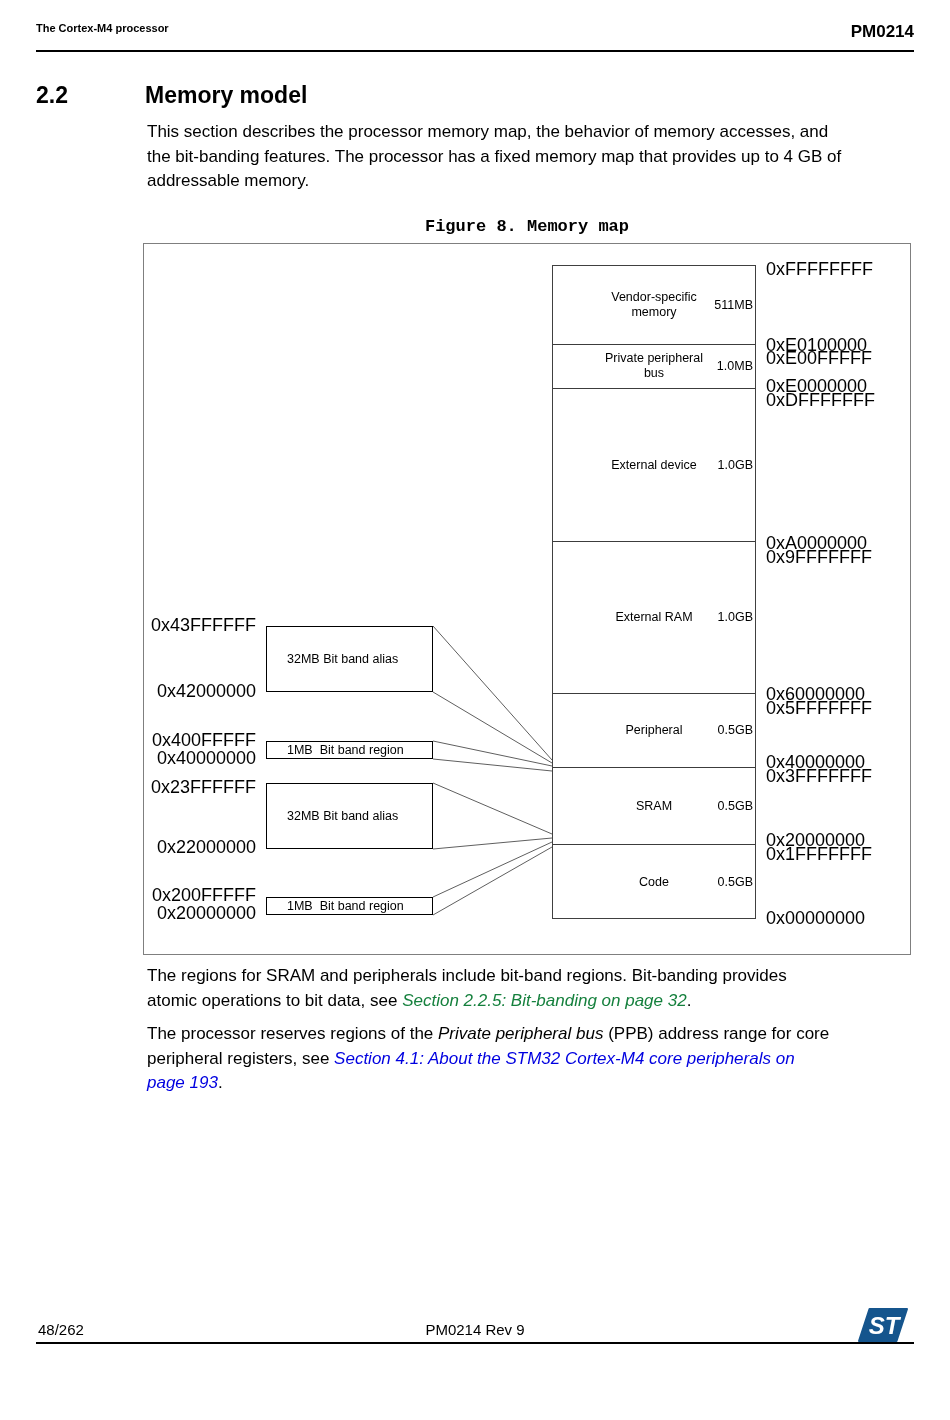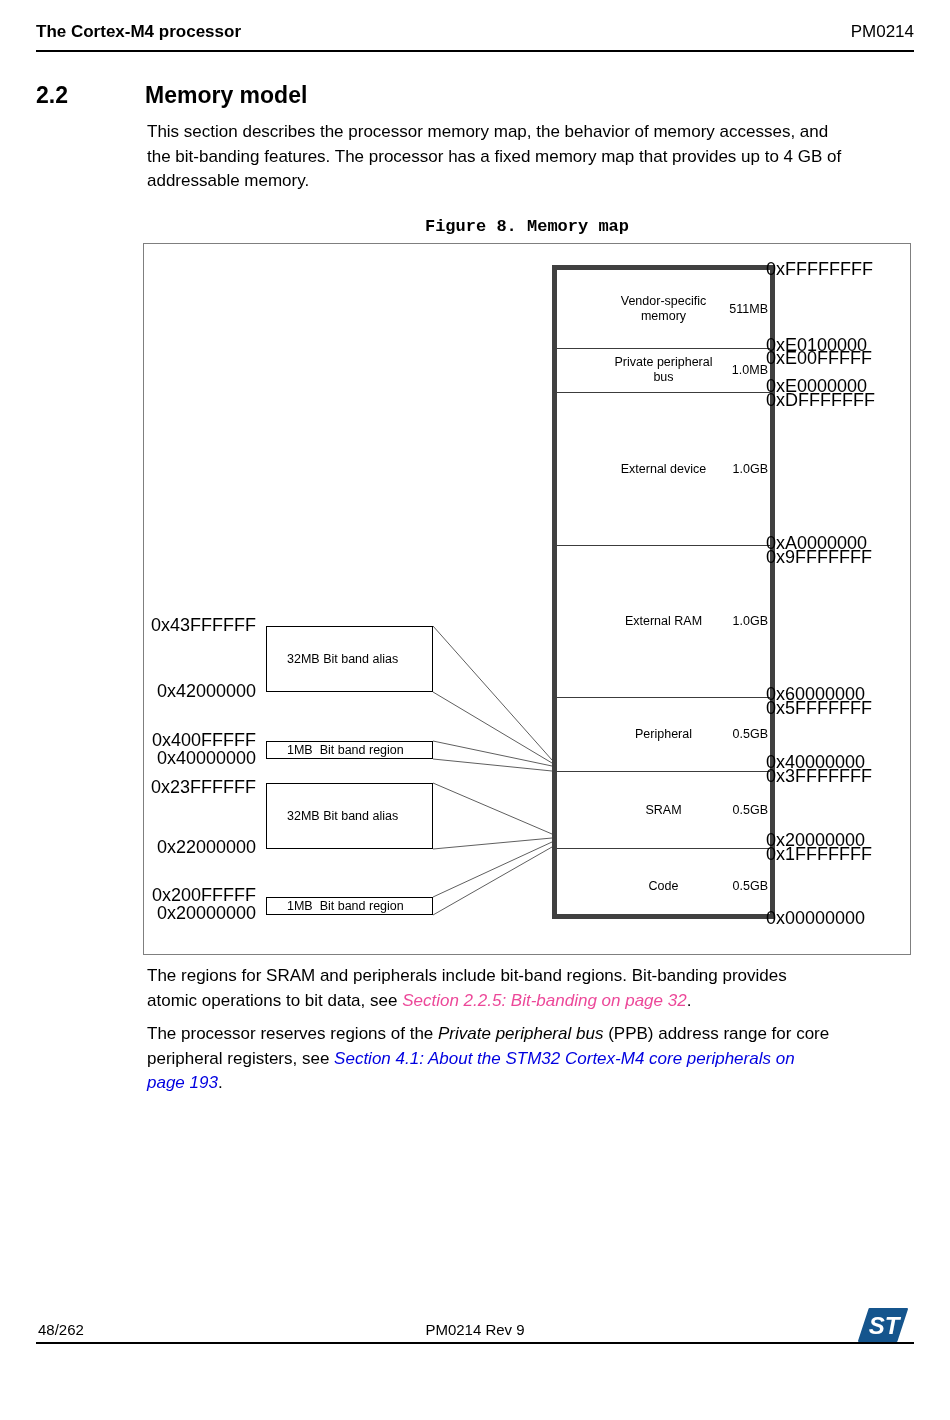--- a/index.html
+++ b/index.html
@@ -4,42 +4,42 @@
 <style>
   * { margin:0; padding:0; box-sizing:border-box; }
   html,body { background:#ffffff; }
   .page {
     position:relative; width:950px; height:1420px; background:#fff;
     font-family:"Liberation Sans", sans-serif; color:#000; overflow:hidden;
   }
   .abs { position:absolute; }
 
   
-  .hdr-title { left:36px; top:22px; font-size:17px; font-weight:bold; }
-  .hdr-doc   { left:36px; top:22px; width:878px; text-align:right; font-size:17px; font-weight:normal; }
+  .hdr-title { left:36px; top:22px; font-size:11px; font-weight:bold; }
+  .hdr-doc   { left:36px; top:22px; width:878px; text-align:right; font-size:17px; font-weight:bold; }
   .hdr-rule  { left:36px; top:50px; width:878px; height:2px; background:#000; }
 
   
   .sec-num   { left:36px;  top:82px; font-size:23px; font-weight:bold; }
   .sec-title { left:145px; top:82px; font-size:23px; font-weight:bold; }
 
   
   .body-txt { font-size:17px; line-height:24.5px; white-space:pre-line; }
   .intro { left:147px; top:120px; width:780px; }
   .para1 { left:147px; top:964px;  width:780px; }
   .para2 { left:147px; top:1022px; width:780px; }
   .doc-link { font-style:italic; cursor:pointer; }
   .it { font-style:italic; }
 
   
   .fig-caption { left:143px; top:217px; width:768px; text-align:center; font-size:17px; font-weight:bold;font-family:Liberation Mono, monospace; }
   .fig-border  { left:143px; top:243px; width:768px; height:712px; border:1px solid #7f7f7f; }
   .fig-lines   { left:0; top:0; width:950px; height:1420px; pointer-events:none; }
 
-  .mem-col { left:552px; top:265px; width:223px; height:654px; border:5px solid #404040; background:transparent; }
+  .mem-col { left:552px; top:265px; width:204px; height:654px; border:1px solid #404040; background:transparent; }
   .mem-boundary { position:absolute; left:0; width:100%; height:1px; background:#3c3c3c; }
   .mem-region { position:absolute; left:0; width:100%; }
   .mem-name { position:absolute; left:0; top:50%; transform:translateY(-50%); width:100%;
               text-align:center; font-size:12.5px; line-height:15px; white-space:pre-line; }
   .mem-size { position:absolute; right:2px; top:50%; transform:translateY(-50%); font-size:12.5px; }
 
   .addr { font-size:18px; line-height:15px; }
   .addr-right { left:766px; }
   .addr-left  { left:140px; width:116px; text-align:right; }
 
@@ -149,21 +149,21 @@
   <div class="abs addr addr-left" style="top:840px">0x22000000</div>
   <div class="abs addr addr-left" style="top:888px">0x200FFFFF</div>
   <div class="abs addr addr-left" style="top:906px">0x20000000</div>
 
   <div class="abs bb-box" style="top:626px;height:66px">32MB Bit band alias</div>
   <div class="abs bb-box" style="top:741px;height:18px">1MB  Bit band region</div>
   <div class="abs bb-box" style="top:783px;height:66px">32MB Bit band alias</div>
   <div class="abs bb-box" style="top:897px;height:18px">1MB  Bit band region</div>
 
   <div class="abs body-txt para1"><span>The regions for SRAM and peripherals include bit-band regions. Bit-banding provides
-atomic operations to bit data, see </span><span class="doc-link" style="color:#ec4899">Section 2.2.5: Bit-banding on page 32</span><span>.</span></div>
+atomic operations to bit data, see </span><span class="doc-link" style="color:#15803d">Section 2.2.5: Bit-banding on page 32</span><span>.</span></div>
 
   <div class="abs body-txt para2"><span>The processor reserves regions of the </span><span class="it">Private peripheral bus</span><span> (PPB) address range for core
 peripheral registers, see </span><span class="doc-link" style="color:#0000E0">Section 4.1: About the STM32 Cortex-M4 core peripherals on
 page 193</span><span>.</span></div>
 
   <div class="abs ft-page">48/262</div>
   <div class="abs ft-rev">PM0214 Rev 9</div>
   <div class="abs ft-rule"></div>
   <svg class="abs st-logo" viewBox="0 0 50 34">
     <path d="M11.5 1 L49 1 L38.5 33 L1 33 Z" fill="#15558d" stroke="#15558d" stroke-width="2" stroke-linejoin="round"></path>

